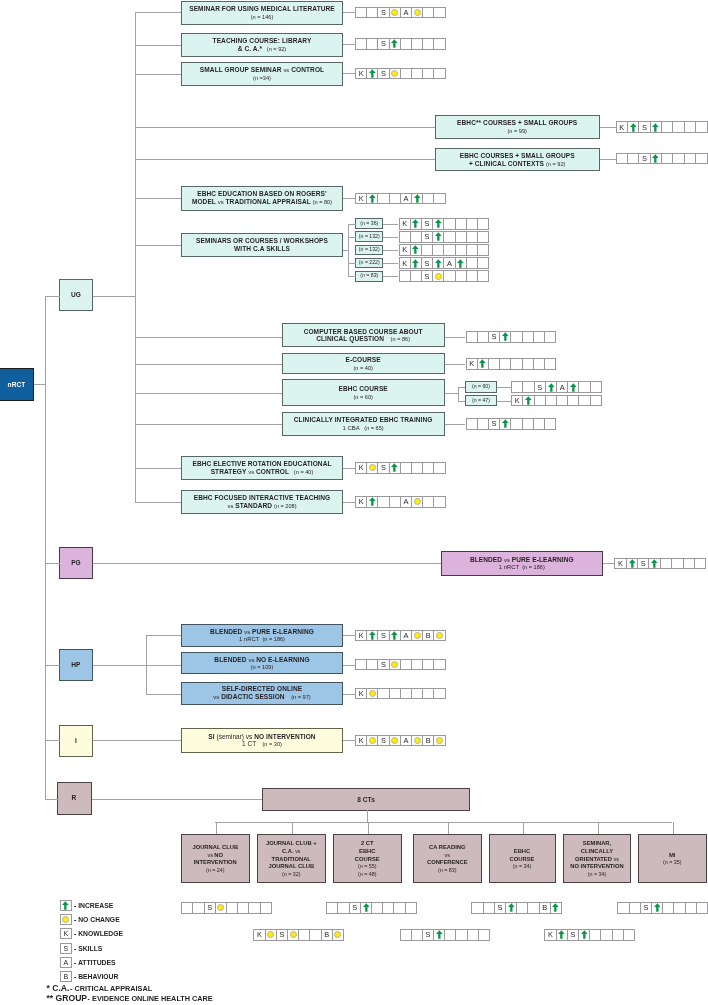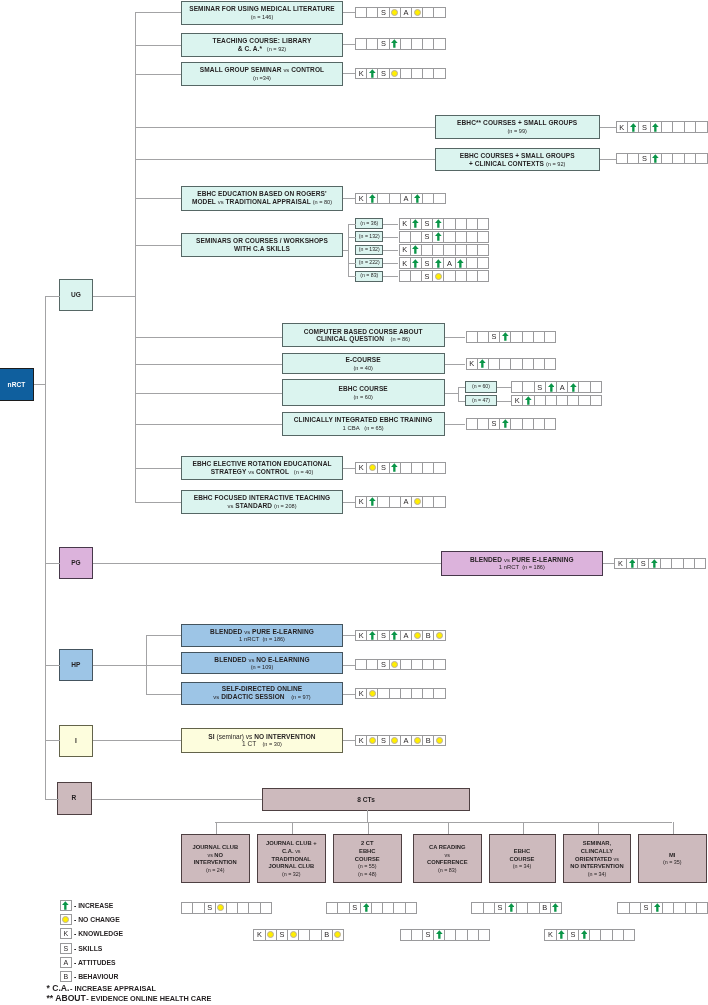--- a/index.html
+++ b/index.html
@@ -876,15 +876,15 @@
         <span>A</span>
       </div>
       <span class="lglab">- ATTITUDES</span>
     </div>
     <div class="lgrow" style="left: 59.5px; top: 970.7px;">
       <div class="lgbox">
         <span>B</span>
       </div>
       <span class="lglab">- BEHAVIOUR</span>
     </div>
-    <div class="fn" style="left: 46.5px; top: 984px;"><span class="fnm">* C.A.</span><span class="fnt">- INCREASE APPRAISAL</span></div>
-    <div class="fn" style="left: 46.5px; top: 994px;"><span class="fnm">** ABOUT</span><span class="fnt">- EVIDENCE ONLINE HEALTH CARE</span></div>
+    <div class="fn" style="left: 46.5px; top: 984px;"><span class="fnm">* C.A.</span><span class="fnt">- CRITICAL APPRAISAL</span></div>
+    <div class="fn" style="left: 46.5px; top: 994px;"><span class="fnm">** GROUP</span><span class="fnt">- EVIDENCE ONLINE HEALTH CARE</span></div>
   </div>
 
 </body></html>

